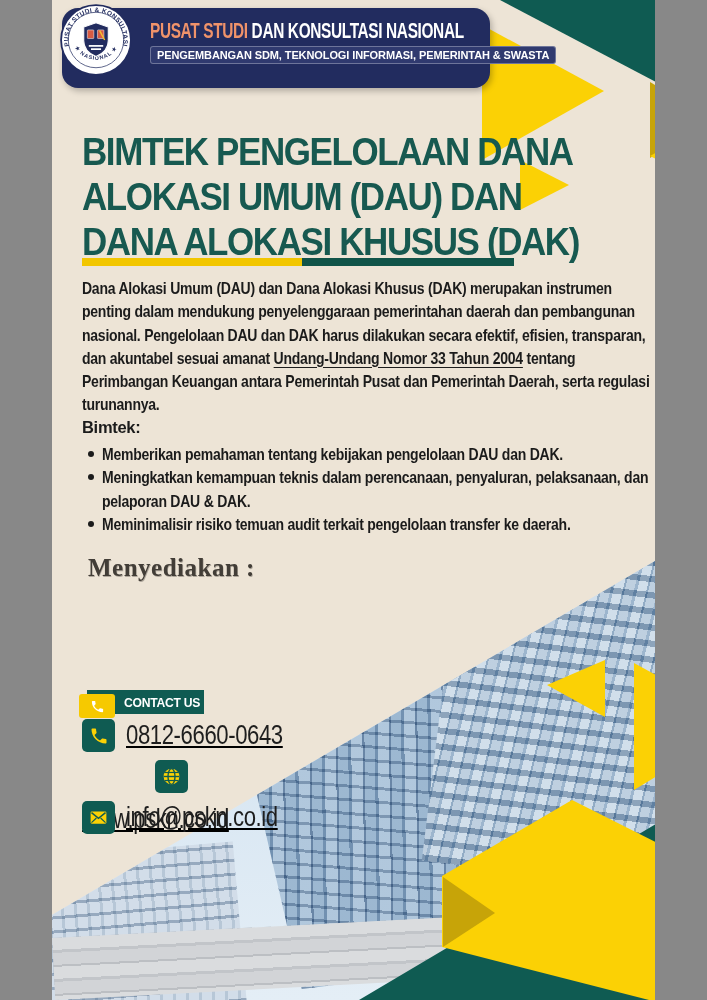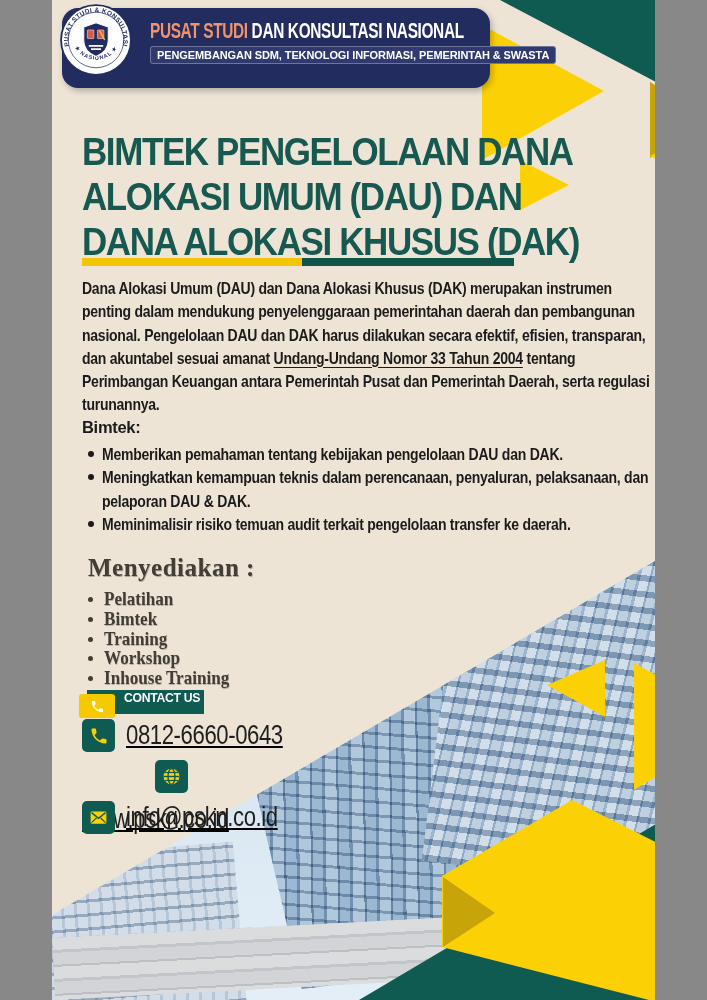--- a/index.html
+++ b/index.html
@@ -94,21 +94,21 @@
   #services-list{list-style:none;}
   #services-list li{position:relative;padding-left:16px;line-height:18.8px;}
   #services-list .s-dot{position:absolute;left:0;top:7px;width:5px;height:5px;
     border-radius:50%;background:var(--c-serif);}
   #services-list .s-text{font-weight:bold;font-size:19px;white-space:nowrap;
     display:inline-block;transform:scaleX(0.9);transform-origin:left top;
     text-shadow:0.5px 0.5px 0 rgba(60,55,48,0.3);}
 
   
   #contact-badge{position:absolute;left:35px;top:690px;width:117px;height:24px;z-index:6;
-    background:var(--c-teal);display:flex;padding-left:37px;}
+    background:var(--c-teal);display:flex;align-items:center;padding-left:37px;}
   #contact-badge .badge-text{color:#fff;font-weight:bold;font-size:13.5px;
     letter-spacing:-0.3px;white-space:nowrap;transform:scaleX(0.9);
     transform-origin:left center;}
   #contact-tag{position:absolute;left:27px;top:694px;width:36px;height:24px;z-index:7;
     background:#F6C900;border-radius:3px;display:flex;align-items:center;justify-content:center;}
   .contact-row{position:absolute;left:30px;z-index:6;display:flex;align-items:center;gap:11px;text-decoration:underline;}
   .row-phone{top:719px;} .row-web{top:760px;flex-direction:column;} .row-mail{top:801px;}
   .icon-sq{width:33px;height:33px;border-radius:5px;background:var(--c-teal);
     display:flex;align-items:center;justify-content:center;flex:0 0 auto;}
   .contact-text{font-size:27px;letter-spacing:-0.5px;color:#1E1E1E;white-space:nowrap;
@@ -199,27 +199,20 @@
         </li>
         <li>
           <span class="dot"></span>
           <div class="b-line">Meminimalisir risiko temuan audit terkait pengelolaan transfer ke daerah.</div>
         </li>
       </ul>
   </div>
 
   <div id="services">
     <div class="heading">Menyediakan :</div>
-    <ul id="services-list">
-        <li><span class="s-dot"></span><span class="s-text">Pelatihan</span></li>
-        <li><span class="s-dot"></span><span class="s-text">Bimtek</span></li>
-        <li><span class="s-dot"></span><span class="s-text">Training</span></li>
-        <li><span class="s-dot"></span><span class="s-text">Workshop</span></li>
-        <li><span class="s-dot"></span><span class="s-text">Inhouse Training</span></li>
-      </ul>
   </div>
 
   <div id="contact-badge">
     <span class="badge-text">CONTACT US</span>
   </div>
   <div id="contact-tag">
     <svg width="15" height="15" viewBox="0 0 24 24">
       <path fill="#ffffff" d="M6.62 10.79c1.44 2.83 3.76 5.14 6.59 6.59l2.2-2.2c.27-.27.67-.36 1.02-.24 1.12.37 2.33.57 3.57.57.55 0 1 .45 1 1V20c0 .55-.45 1-1 1-9.39 0-17-7.61-17-17 0-.55.45-1 1-1h3.5c.55 0 1 .45 1 1 0 1.25.2 2.45.57 3.57.11.35.03.74-.25 1.02l-2.2 2.2z"></path>
     </svg>
   </div>

